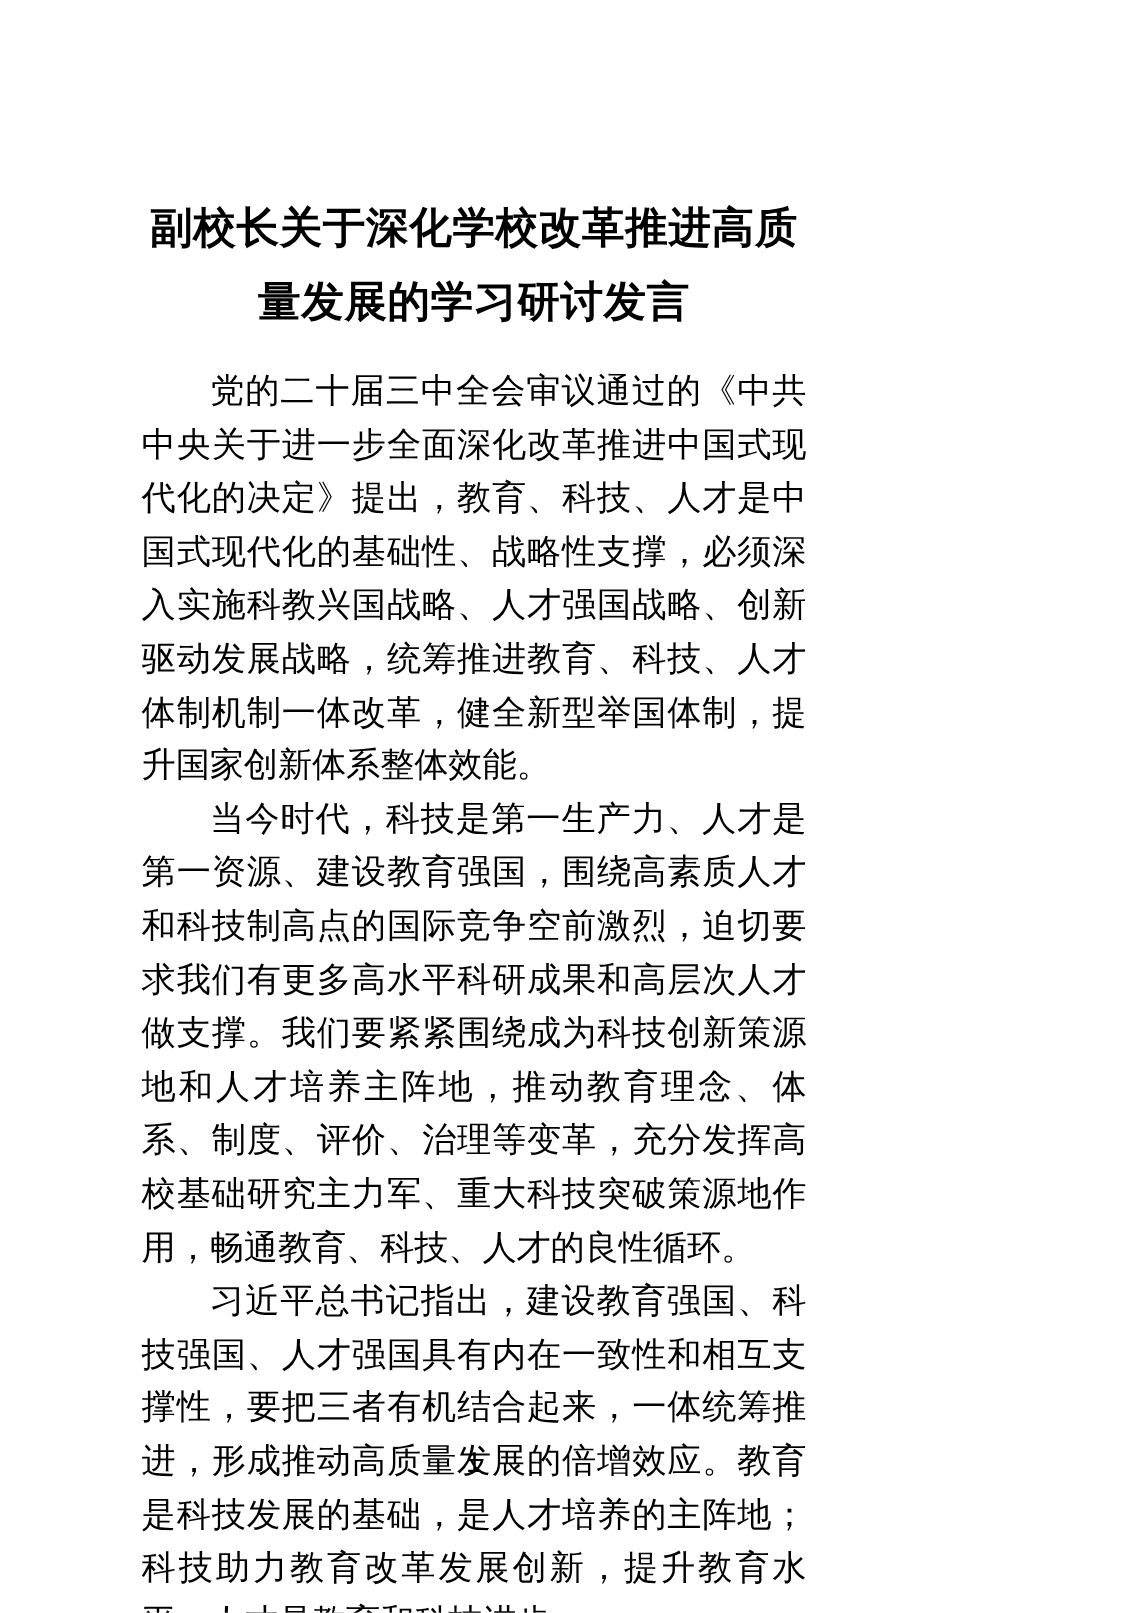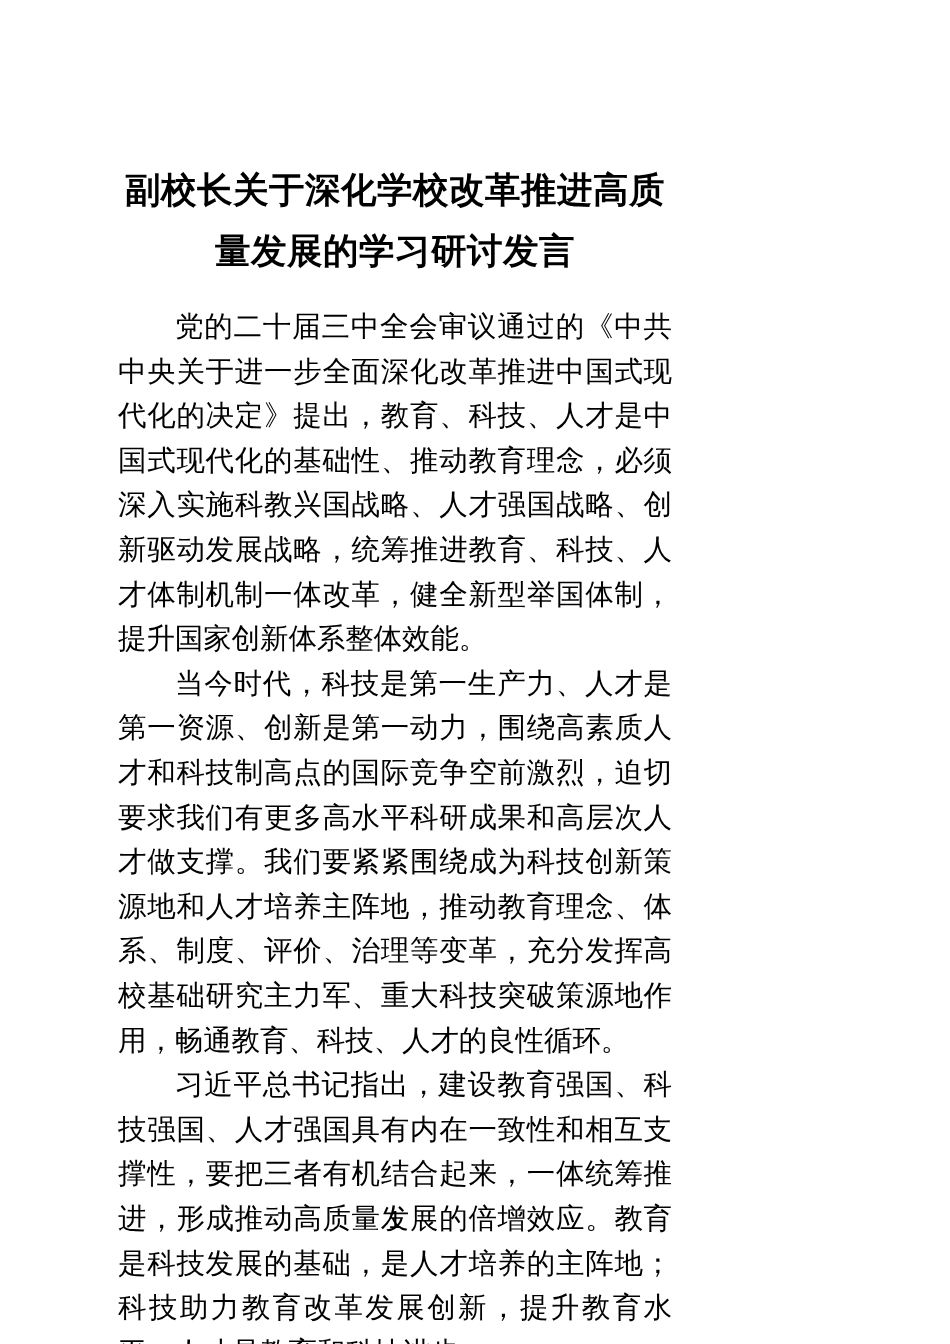--- a/index.html
+++ b/index.html
@@ -57,20 +57,20 @@
   }
 </style>
 </head>
 <body>
 
 <div class="page">
 
   <h1 class="doc-title">副校长关于深化学校改革推进高质量发展的学习研讨发言</h1>
 
   <div class="doc-body">
-    <p>党的二十届三中全会审议通过的《中共中央关于进一步全面深化改革推进中国式现代化的决定》提出，教育、科技、人才是中国式现代化的基础性、推动教育理念，必须深入实施科教兴国战略、人才强国战略、创新驱动发展战略，统筹推进教育、科技、人才体制机制一体改革，健全新型举国体制，提升国家创新体系整体效能。</p>
-    <p>当今时代，科技是第一生产力、人才是第一资源、创新是第一动力，围绕高素质人才和科技制高点的国际竞争空前激烈，迫切要求我们有更多高水平科研成果和高层次人才做支撑。我们要紧紧围绕成为科技创新策源地和人才培养主阵地，推动教育理念、体系、制度、评价、治理等变革，充分发挥高校基础研究主力军、重大科技突破策源地作用，畅通教育、科技、人才的良性循环。</p>
+    <p>党的二十届三中全会审议通过的《中共中央关于进一步全面深化改革推进中国式现代化的决定》提出，教育、科技、人才是中国式现代化的基础性、战略性支撑，必须深入实施科教兴国战略、人才强国战略、创新驱动发展战略，统筹推进教育、科技、人才体制机制一体改革，健全新型举国体制，提升国家创新体系整体效能。</p>
+    <p>当今时代，科技是第一生产力、人才是第一资源、建设教育强国，围绕高素质人才和科技制高点的国际竞争空前激烈，迫切要求我们有更多高水平科研成果和高层次人才做支撑。我们要紧紧围绕成为科技创新策源地和人才培养主阵地，推动教育理念、体系、制度、评价、治理等变革，充分发挥高校基础研究主力军、重大科技突破策源地作用，畅通教育、科技、人才的良性循环。</p>
     <p>习近平总书记指出，建设教育强国、科技强国、人才强国具有内在一致性和相互支撑性，要把三者有机结合起来，一体统筹推进，形成推动高质量发展的倍增效应。教育是科技发展的基础，是人才培养的主阵地；科技助力教育改革发展创新，提升教育水平；人才是教育和科技进步</p>
   </div>
 
   <div class="page-number">1</div>
 
 </div>
 
 </body></html>

